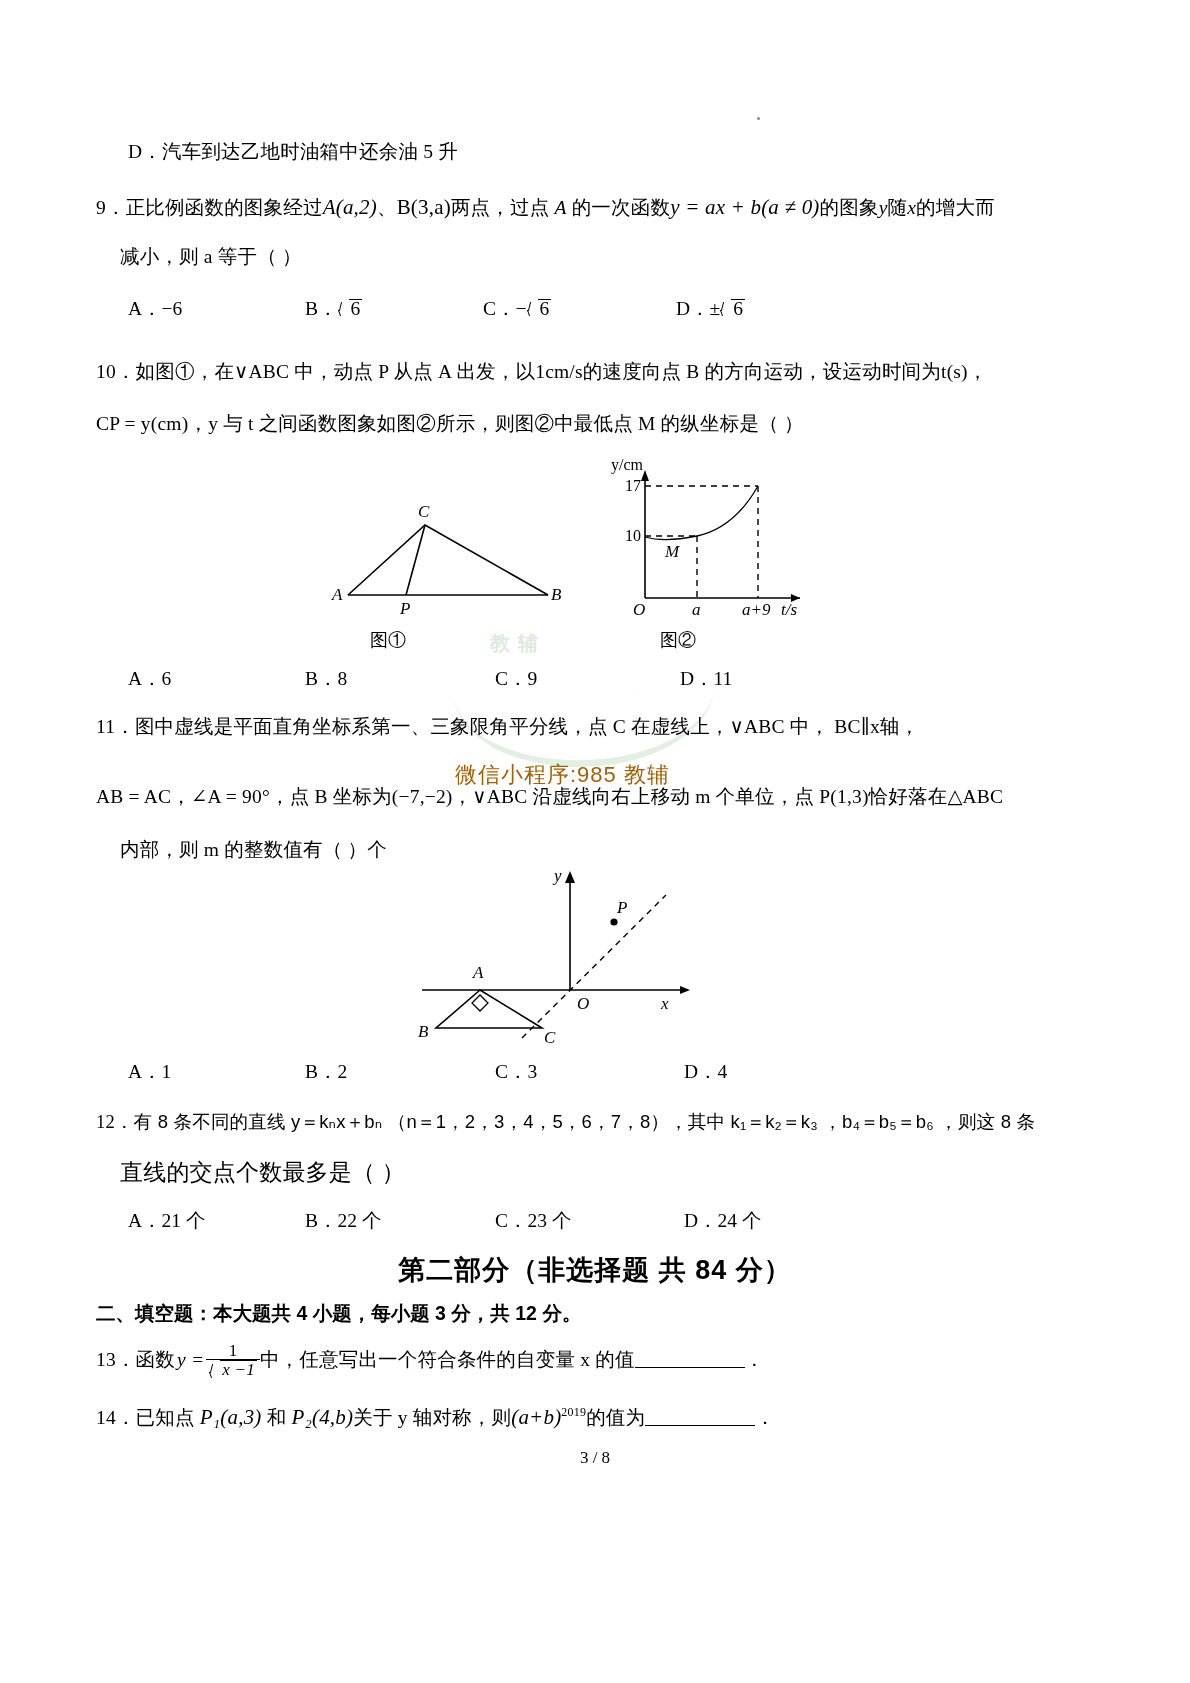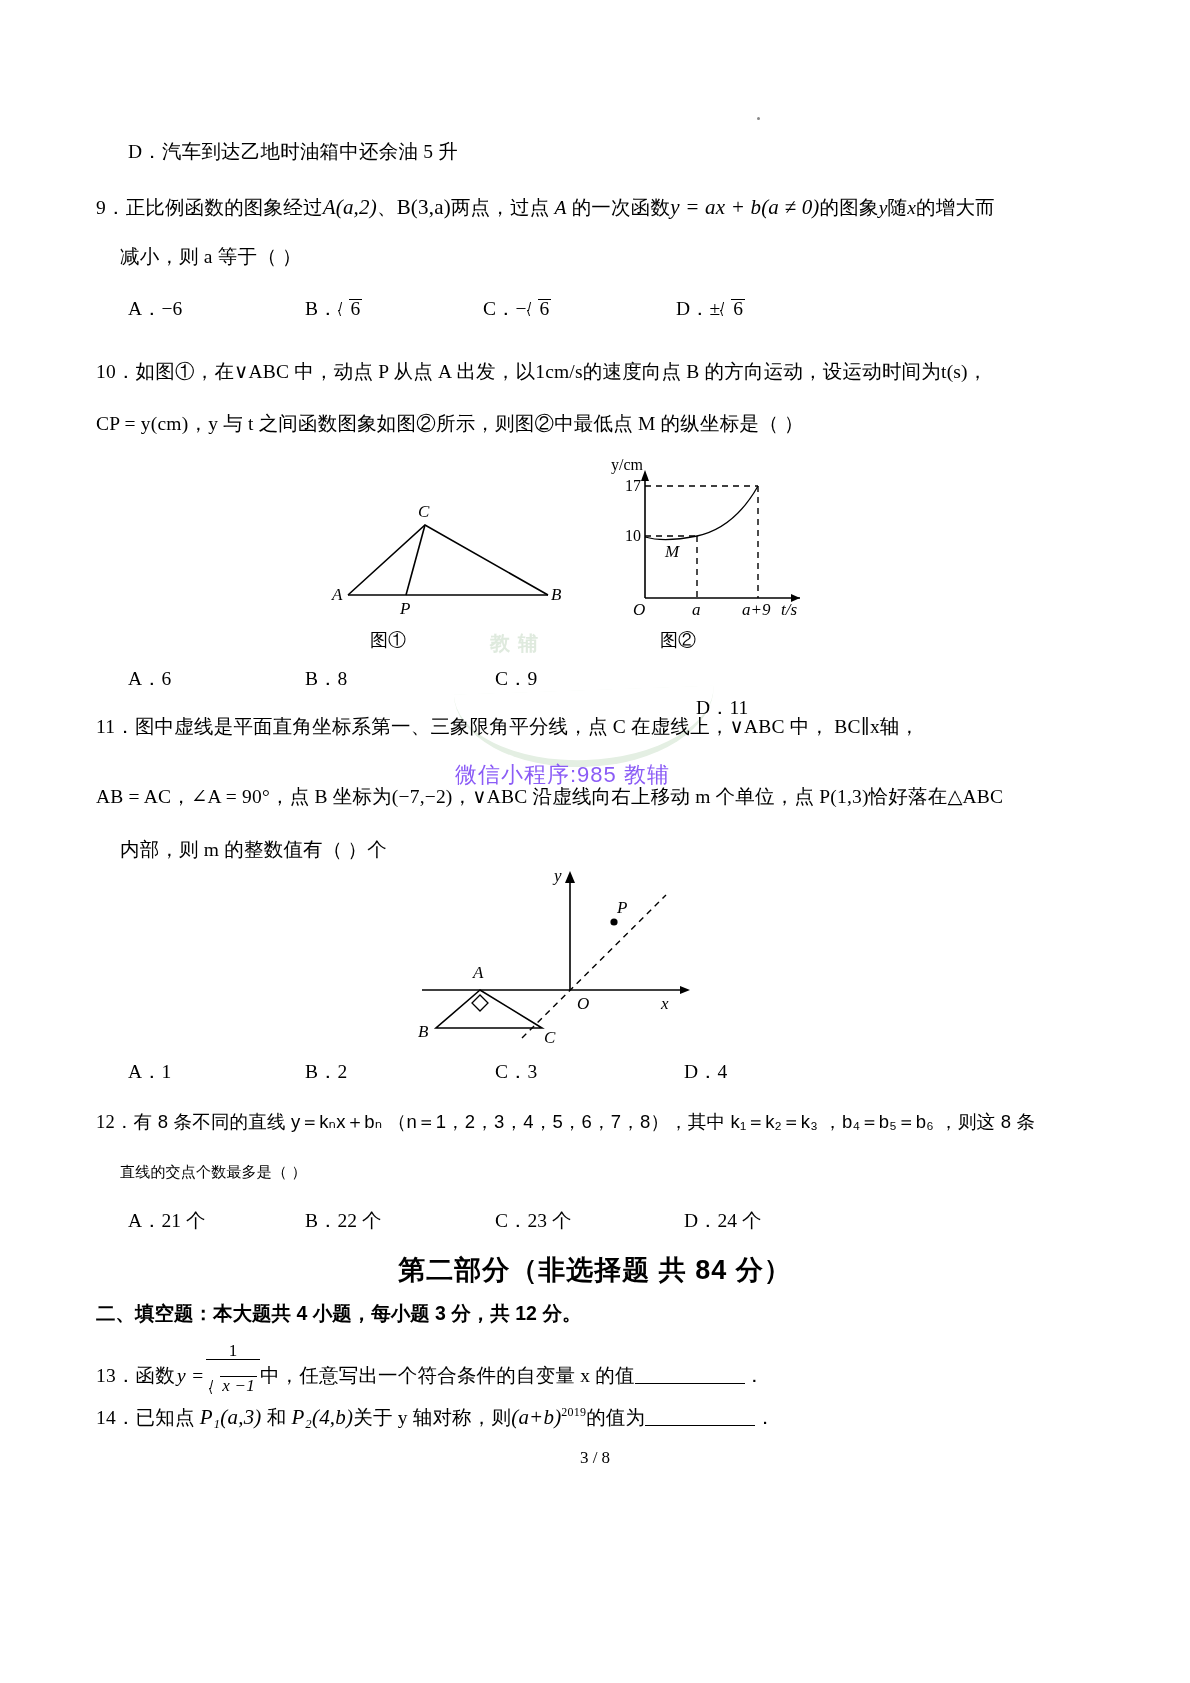--- a/index.html
+++ b/index.html
@@ -36,21 +36,21 @@
     letter-spacing:8px;text-align:center;margin-top:-18px;
   }
   .wm-swoosh{
     left:455px;top:690px;width:260px;height:70px;
     border-bottom:7px solid #e4efe3;
     border-radius:0 0 50% 50%/0 0 100% 100%;
     transform:rotate(-2deg);
   }
   .wm-mini{
     left:455px;top:760px;
-    font-size:22px;color:#8b5cf6;letter-spacing:1px;
+    font-size:22px;color:#a16207;letter-spacing:1px;
   }
   
   .content{position:relative;z-index:2;}
   .line{
     position:absolute;
     font-size:19.5px;
     line-height:24px;
     white-space:nowrap;
     letter-spacing:0.2px;
   }
@@ -78,21 +78,21 @@
   }
   
   .bp{font-size:21px;}
   
   .frac{
     display:inline-block;vertical-align:middle;
     text-align:center;font-size:17px;line-height:17px;
     position:relative;top:-1px;
   }
   .frac .num{display:block;padding:0 3px;}
-  .frac .den{display:block;border-top:1.1px solid #000;padding:16px 3px;}
+  .frac .den{display:block;border-top:1.1px solid #000;padding:0 3px;}
   .sup{font-size:12px;vertical-align:super;}
   
   .blank{display:inline-block;border-bottom:1.3px solid #000;width:110px;height:16px;vertical-align:-2px;}
   
   .part-title{
     position:absolute;width:100%;text-align:center;
     font-family:"Liberation Sans","DejaVu Sans",sans-serif;
     font-weight:bold;font-size:27px;letter-spacing:1px;
   }
   .sec-head{
@@ -188,21 +188,21 @@
         <text class="lbln" x="-14" y="12" font-style="italic">y/cm</text>
         <text class="lbl" x="40" y="99">M</text>
       </svg>
     </div>
     <div class="figcap" style="left:660px;top:628px;">图②</div>
 
     <div class="opt-row" style="left:0;top:665px;width:100%;">
       <span class="opt" style="left:128px;"><span>A．</span><span>6</span></span>
       <span class="opt" style="left:305px;"><span>B．</span><span>8</span></span>
       <span class="opt" style="left:495px;"><span>C．</span><span>9</span></span>
-      <span class="opt" style="left:696px;margin-top:29px;"><span>D．</span><span>11</span></span>
+      <span class="opt" style="left:680px;"><span>D．</span><span>11</span></span>
     </div>
 
     <div class="line" style="left:96px;top:715px;">
       <span class="qnum">11．</span><span>图中虚线是平面直角坐标系第一、三象限角平分线，点 C 在虚线上，∨ABC 中， BC∥x轴，</span>
     </div>
     <div class="line" style="left:96px;top:785px;">AB = AC，∠A = 90°，点 B 坐标为(−7,−2)，∨ABC 沿虚线向右上移动 m 个单位，点 P(1,3)恰好落在△ABC</div>
     <div class="line" style="left:120px;top:838px;text-align:right;">内部，则 m 的整数值有（  ）个</div>
 
     <div class="fig" style="left:418px;top:865px;">
       <svg width="290" height="180" viewBox="0 0 290 180">
@@ -233,21 +233,21 @@
     <div class="opt-row" style="left:0;top:1058px;width:100%;">
       <span class="opt" style="left:128px;"><span>A．</span><span>1</span></span>
       <span class="opt" style="left:305px;"><span>B．</span><span>2</span></span>
       <span class="opt" style="left:495px;"><span>C．</span><span>3</span></span>
       <span class="opt" style="left:684px;"><span>D．</span><span>4</span></span>
     </div>
 
     <div class="line" style="left:96px;top:1110px;font-family:'Liberation Sans','DejaVu Sans',sans-serif;font-size:18.5px;">
       <span class="qnum">12．</span><span>有 8 条不同的直线 y＝kₙx＋bₙ （n＝1，2，3，4，5，6，7，8），其中 k₁＝k₂＝k₃ ，b₄＝b₅＝b₆ ，则这 8 条</span>
     </div>
-    <div class="line" style="left:120px;top:1160px;font-family:'Liberation Sans','DejaVu Sans',sans-serif;font-size:15px;">直线的交点个数最多是（    ）</div>
+    <div class="line" style="left:120px;top:1160px;font-family:'Liberation Sans','DejaVu Sans',sans-serif;font-size:23px;">直线的交点个数最多是（    ）</div>
 
     <div class="opt-row" style="left:0;top:1207px;width:100%;">
       <span class="opt" style="left:128px;"><span>A．</span><span>21 个</span></span>
       <span class="opt" style="left:305px;"><span>B．</span><span>22 个</span></span>
       <span class="opt" style="left:495px;"><span>C．</span><span>23 个</span></span>
       <span class="opt" style="left:684px;"><span>D．</span><span>24 个</span></span>
     </div>
 
     <div class="part-title" style="top:1252px;">第二部分（非选择题 共 84 分）</div>
     <div class="sec-head" style="left:96px;top:1300px;">二、填空题：本大题共 4 小题，每小题 3 分，共 12 分。</div>

